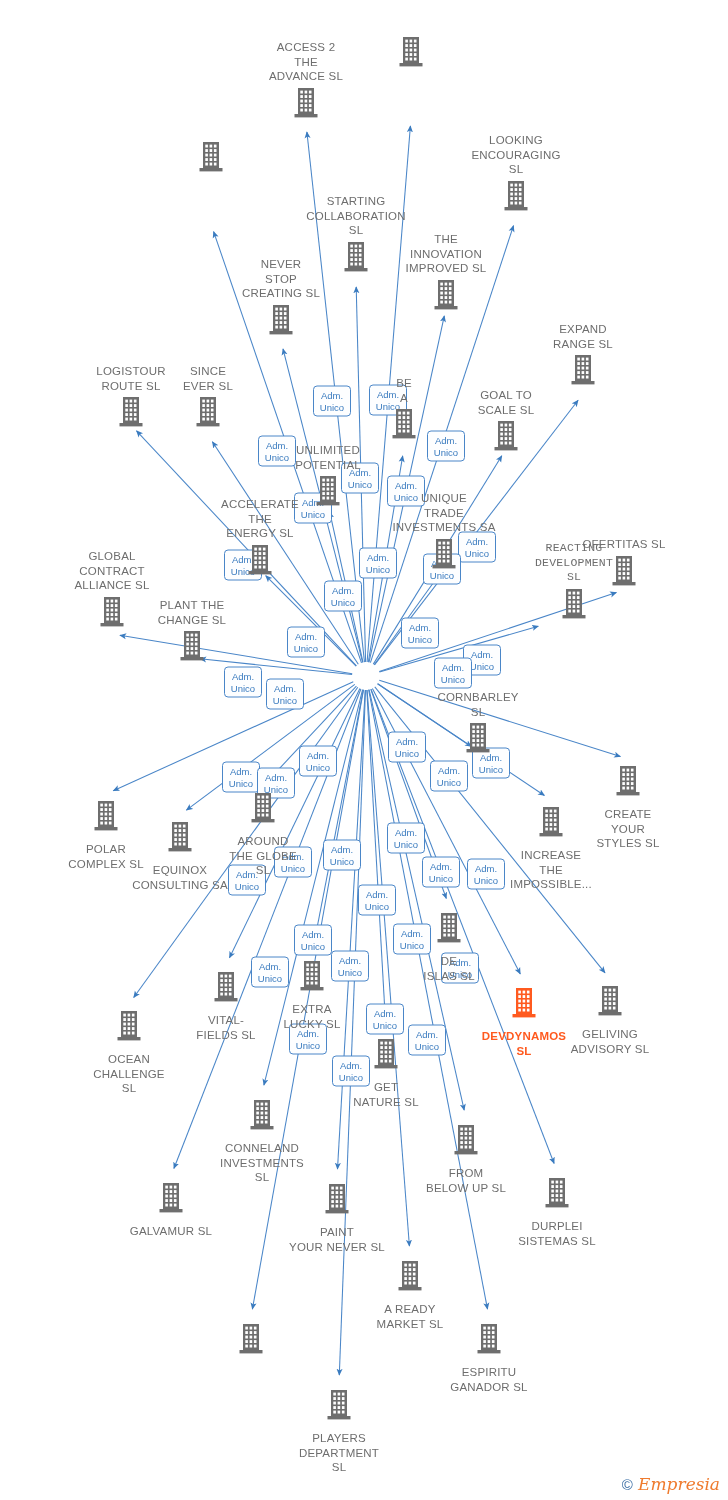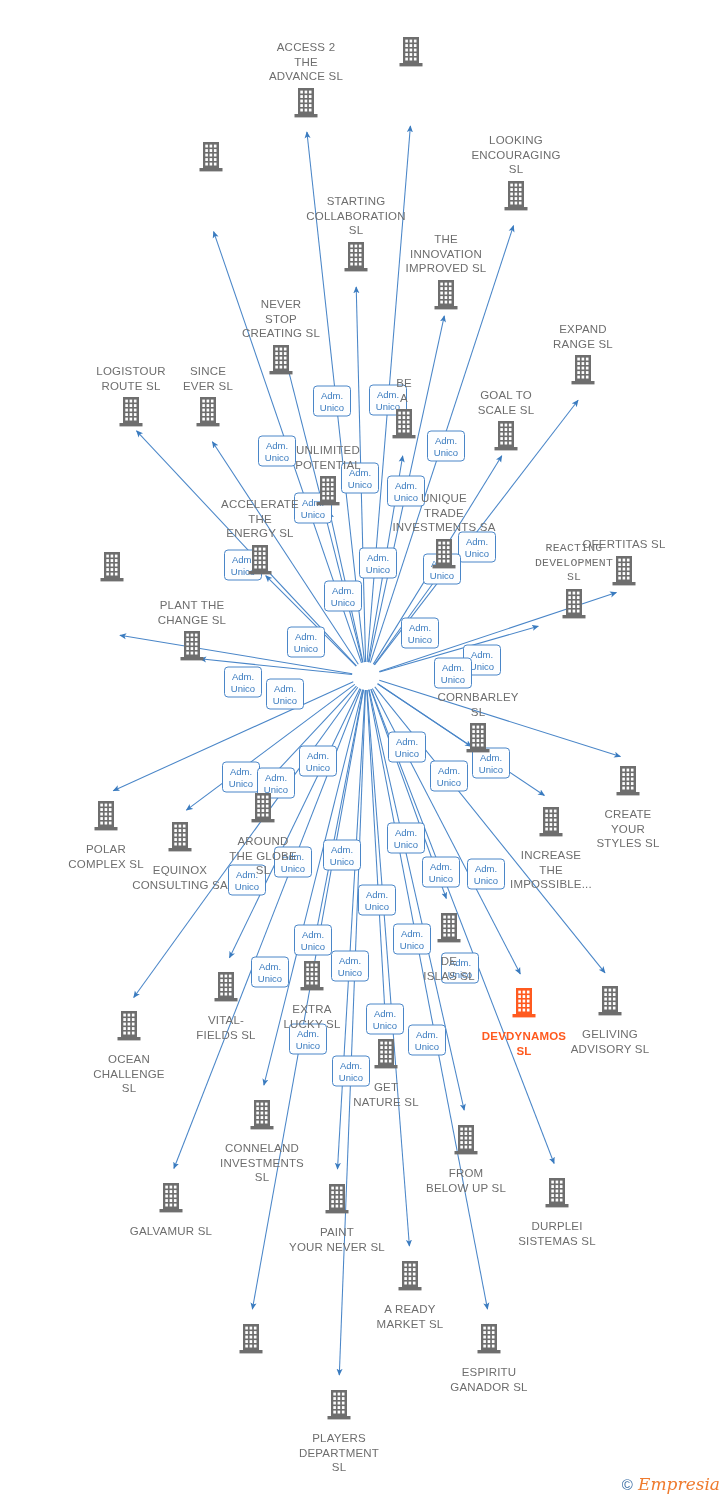--- a/index.html
+++ b/index.html
@@ -349,21 +349,21 @@
             <rect x="17.9" y="14.6" width="2.6" height="2.9"></rect>
             <rect x="9.3" y="19.1" width="2.6" height="2.9"></rect>
             <rect x="13.6" y="19.1" width="2.6" height="2.9"></rect>
             <rect x="17.9" y="19.1" width="2.6" height="2.9"></rect>
             <rect x="9.3" y="23.6" width="2.6" height="2.9"></rect>
             <rect x="13.6" y="23.6" width="2.6" height="2.9"></rect>
             <rect x="17.9" y="23.6" width="2.6" height="2.9"></rect>
           </g>
         </svg>
       </div>
-      <div class="node above" style="left: 281px; top: 257px; margin-top: 40px;">
+      <div class="node above" style="left: 281px; top: 257px;">
         <span class="lbl">NEVER
 STOP
 CREATING  SL</span>
         <svg width="30" height="34" viewBox="0 0 30 34" class="bldg">
           <g fill="#6e6e6e">
             <rect x="7" y="3" width="16" height="26"></rect>
             <rect x="3.5" y="29" width="23" height="3.4"></rect>
           </g>
           <g fill="#ffffff">
             <rect x="9.3" y="5.6" width="2.6" height="2.9"></rect>
@@ -624,20 +624,23 @@
             <rect x="9.3" y="19.1" width="2.6" height="2.9"></rect>
             <rect x="13.6" y="19.1" width="2.6" height="2.9"></rect>
             <rect x="17.9" y="19.1" width="2.6" height="2.9"></rect>
             <rect x="9.3" y="23.6" width="2.6" height="2.9"></rect>
             <rect x="13.6" y="23.6" width="2.6" height="2.9"></rect>
             <rect x="17.9" y="23.6" width="2.6" height="2.9"></rect>
           </g>
         </svg>
       </div>
       <div class="node above" style="left: 112px; top: 549px;">
+        <span class="lbl">GLOBAL
+CONTRACT
+ALLIANCE  SL</span>
         <svg width="30" height="34" viewBox="0 0 30 34" class="bldg">
           <g fill="#6e6e6e">
             <rect x="7" y="3" width="16" height="26"></rect>
             <rect x="3.5" y="29" width="23" height="3.4"></rect>
           </g>
           <g fill="#ffffff">
             <rect x="9.3" y="5.6" width="2.6" height="2.9"></rect>
             <rect x="13.6" y="5.6" width="2.6" height="2.9"></rect>
             <rect x="17.9" y="5.6" width="2.6" height="2.9"></rect>
             <rect x="9.3" y="10.1" width="2.6" height="2.9"></rect>

